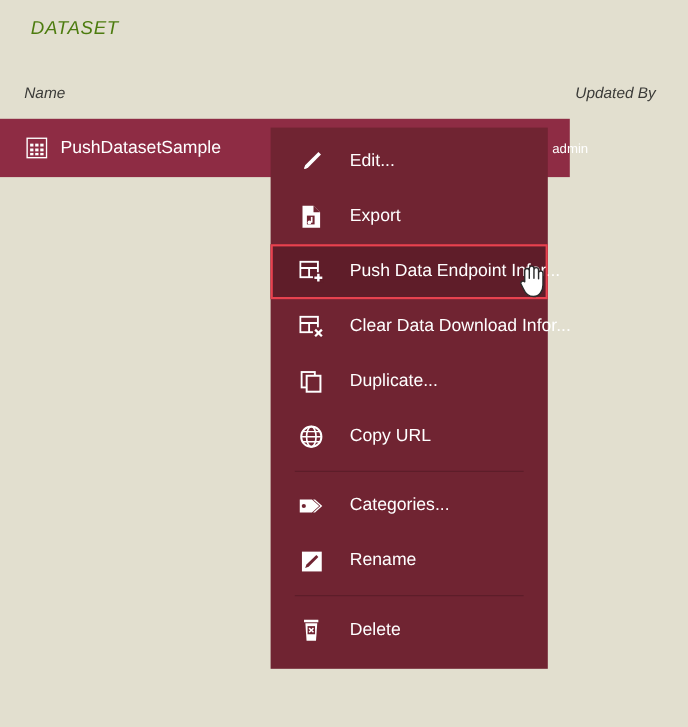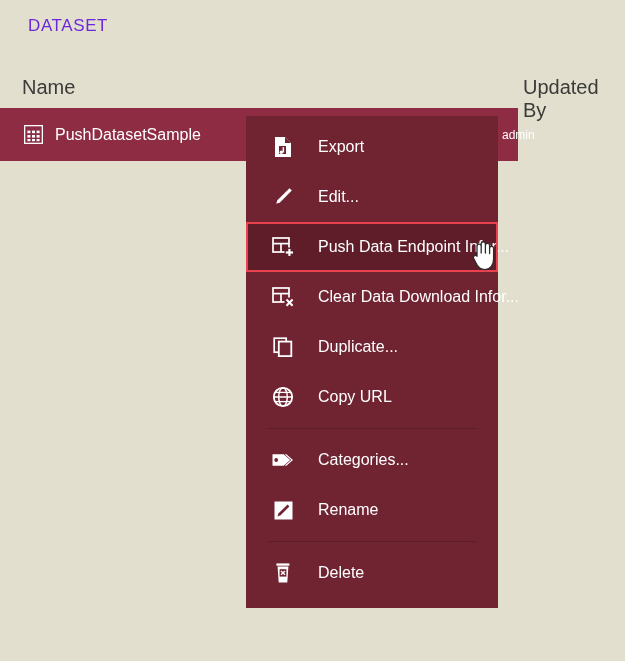--- a/index.html
+++ b/index.html
@@ -16,35 +16,37 @@
     -webkit-font-smoothing: antialiased;
   }
 
   
   #page-title {
     position: absolute;
     left: 28px;
     top: 16px;
     font-size: 17px;
     letter-spacing: 0.6px;
-    color: #6d28d9;
+    color: #4d7c0f;
+    font-style: italic;
   }
 
   
   #column-header-row {
     position: absolute;
     left: 0;
     top: 70px;
     width: 625px;
     height: 38px;
   }
   .col-head {
     position: absolute;
-    font-size: 20px;
+    font-size: 14px;
     color: #3b3b38;
+    font-style: italic;
   }
   #col-name { left: 22px; top: 6px; }
   #col-updated-by { left: 523px; top: 6px; }
 
   
   #dataset-row {
     position: absolute;
     left: 0;
     top: 108px;
     width: 518px;
@@ -158,39 +160,39 @@
     </span>
     <span class="row-label">PushDatasetSample</span>
   </div>
   <div class="cell-updated-by">admin</div>
 </div>
 
 <div id="context-menu">
 
   <div class="menu-item">
     <span class="mi-icon">
+      <svg width="22" height="22" viewBox="0 0 22 22">
+        <path d="M17.5 2.2 L19.8 4.5 L7.9 16.4 L4.4 17.6 L5.6 14.1 Z" fill="#ffffff"></path>
+        <path d="M4.4 17.6 L5.6 14.1 L7.9 16.4 Z" fill="#ffffff"></path>
+      </svg>
+    </span>
+    <span class="mi-label">Edit...</span>
+  </div>
+
+  <div class="menu-item">
+    <span class="mi-icon">
       <svg width="20" height="22" viewBox="0 0 20 22">
         <path d="M2 1 H12 L18 7 V21 H2 Z" fill="#ffffff"></path>
         <path d="M12 1 L18 7 H12 Z" fill="#702432"></path>
         <rect x="6" y="10" width="7" height="8" fill="#702432"></rect>
         <circle cx="8.3" cy="16.2" r="1.7" fill="#ffffff"></circle>
         <rect x="9.6" y="11.2" width="1.5" height="5.2" fill="#ffffff"></rect>
       </svg>
     </span>
     <span class="mi-label">Export</span>
-  </div>
-
-  <div class="menu-item">
-    <span class="mi-icon">
-      <svg width="22" height="22" viewBox="0 0 22 22">
-        <path d="M17.5 2.2 L19.8 4.5 L7.9 16.4 L4.4 17.6 L5.6 14.1 Z" fill="#ffffff"></path>
-        <path d="M4.4 17.6 L5.6 14.1 L7.9 16.4 Z" fill="#ffffff"></path>
-      </svg>
-    </span>
-    <span class="mi-label">Edit...</span>
   </div>
 
   <div class="menu-item highlighted">
     <span class="mi-icon">
       <svg width="23" height="22" viewBox="0 0 23 22">
         <rect x="1" y="2" width="16" height="14" fill="none" stroke="#ffffff" stroke-width="1.7"></rect>
         <line x1="1" y1="7.6" x2="17" y2="7.6" stroke="#ffffff" stroke-width="1.7"></line>
         <line x1="9" y1="7.6" x2="9" y2="16" stroke="#ffffff" stroke-width="1.7"></line>
         <rect x="12.5" y="11.5" width="9.5" height="9.5" fill="#5f1d29"></rect>
         <rect x="16.3" y="12.9" width="2.2" height="7" fill="#ffffff"></rect>

